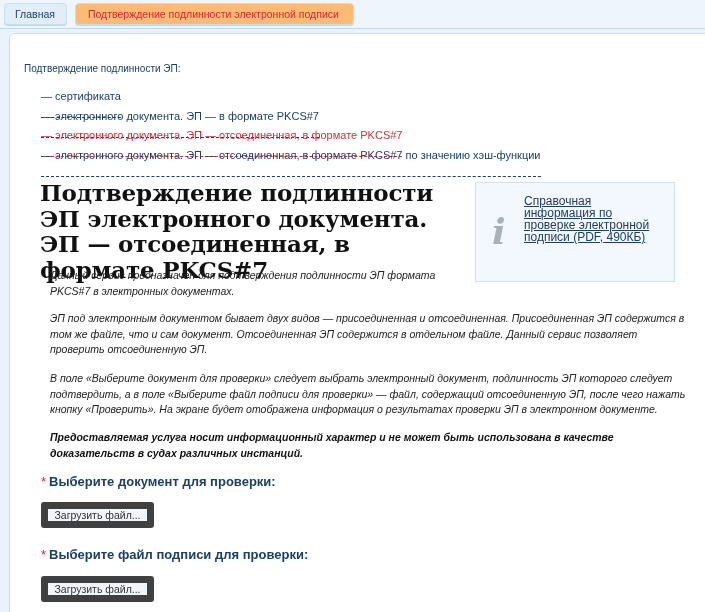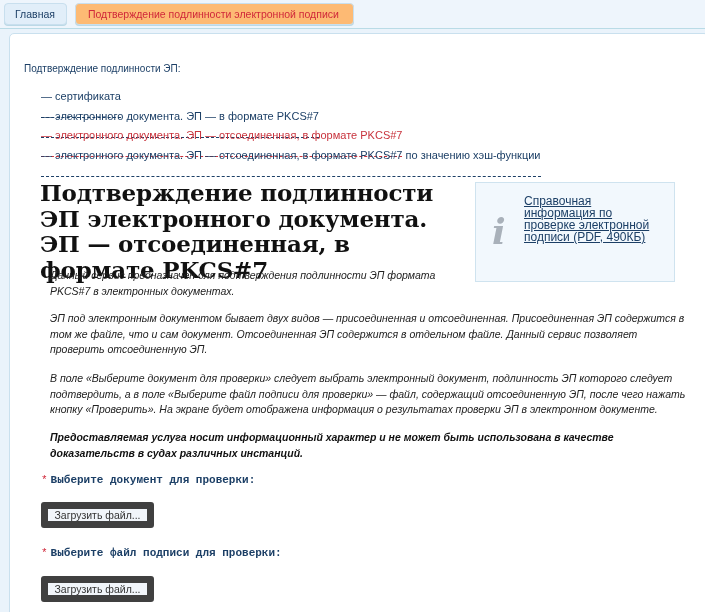--- a/index.html
+++ b/index.html
@@ -85,21 +85,21 @@
     text-decoration: underline; cursor: pointer;
     width: 140px;
   }
   .para {
     position: absolute; left: 50px;
     font-size: 10.5px; line-height: 15.5px; color: #222; font-style: italic;
   }
   .para.bold { font-weight: bold; color: #111; }
   .field-label {
     position: absolute; left: 41px;
-    font-size: 11px; font-weight: bold; color: #1c3f66; font-family: Liberation Mono, monospace;
+    font-size: 13px; font-weight: bold; color: #1c3f66;
   }
   .req { color: #d0283a; font-weight: normal; margin-right: 3px; }
   .upload-btn {
     position: absolute; left: 41px; width: 113px; height: 26px;
     background: #f1f5fa;
     border: 7px solid #404040;
     border-radius: 3px;
     font-family: "Liberation Sans", sans-serif;
     font-size: 10.5px; color: #333;
     display: flex; align-items: center; justify-content: center;

